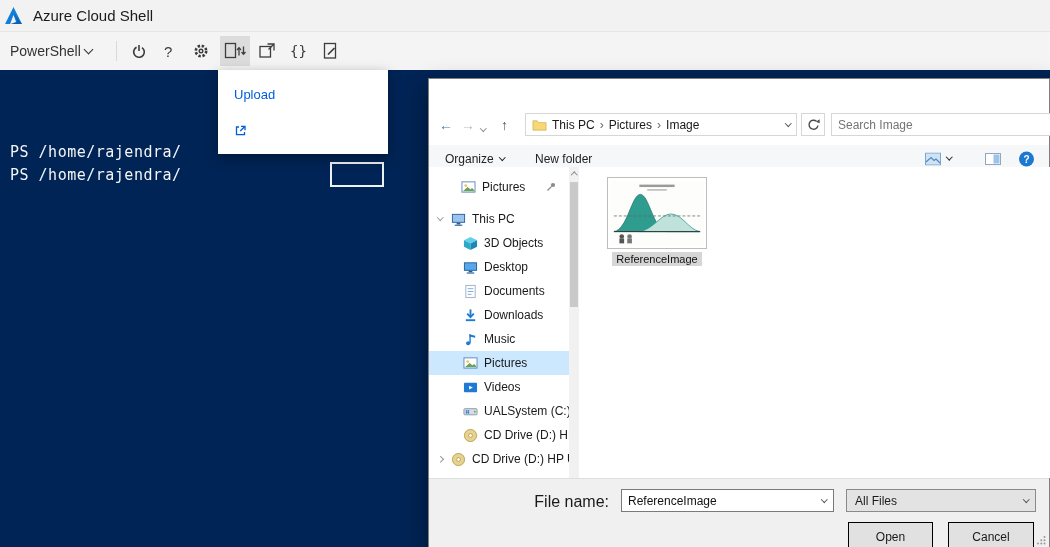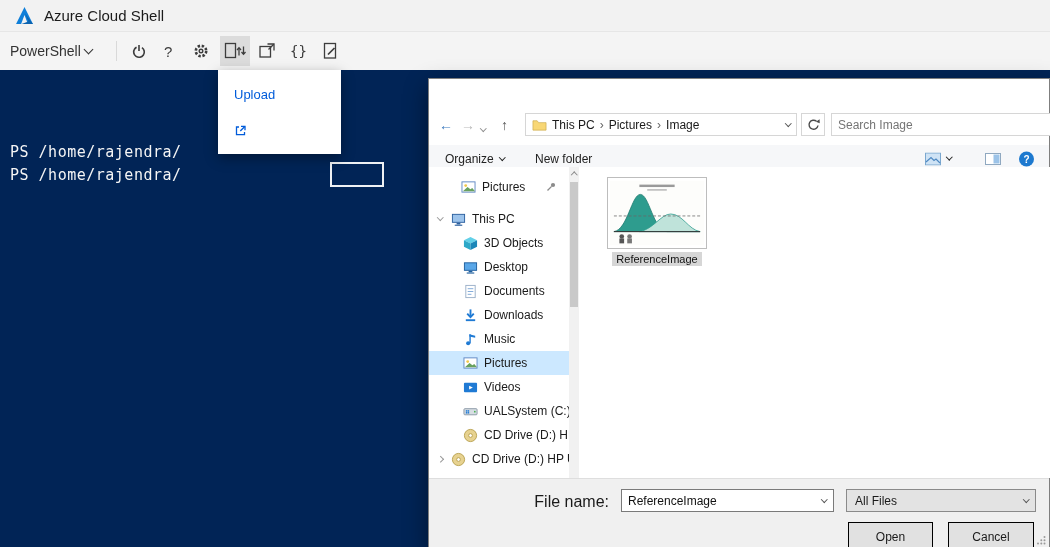--- a/index.html
+++ b/index.html
@@ -1,20 +1,20 @@
 <!DOCTYPE html>
 <html><head>
 <meta charset="utf-8">
 <style>
   *{margin:0;padding:0;box-sizing:border-box;}
   html,body{width:1050px;height:547px;overflow:hidden;font-family:"Liberation Sans",sans-serif;}
   .screen{position:relative;width:1050px;height:547px;background:#fff;}
 
   
-  .app-header{position:absolute;left:0;top:0;width:100%;height:32px;background:#f2f2f2;border-bottom:1px solid #e6e6e6;display:flex;align-items:center;padding-left:15px;gap:10px;}
+  .app-header{position:absolute;left:0;top:0;width:100%;height:32px;background:#f2f2f2;border-bottom:1px solid #e6e6e6;display:flex;align-items:center;padding-left:4px;gap:10px;}
   .app-title{font-size:15px;color:#1b1b1b;}
 
   
   .shell-toolbar{position:absolute;left:0;top:32px;width:100%;height:38px;background:#f4f4f4;}
   .tb{position:absolute;top:50%;transform:translateY(-50%);display:flex;align-items:center;gap:4px;background:none;border:none;color:#3d3d3d;cursor:pointer;font-family:inherit;}
   .shell-select{left:10px;font-size:14px;color:#333;}
   .tb-sep{position:absolute;left:116px;top:9px;height:20px;width:1px;background:#d9d9d9;}
   .tb-power{left:130px}.tb-help{left:164px;font-size:15px;}
   .tb-gear{left:192px}
   .tb-upload{left:220px;width:30px;height:30px;justify-content:center;background:#dcdcdc;}
@@ -25,21 +25,21 @@
   .chev.right{transform:rotate(-45deg);}
   .chev.sm{width:4.5px;height:4.5px;}
 
   
   .terminal{position:absolute;left:0;top:70px;width:100%;height:477px;background:#012456;}
   .term-line{position:absolute;left:10px;color:#f5f5f5;font-family:"DejaVu Sans Mono",monospace;font-size:15px;letter-spacing:.5px;}
   .l1{top:73px}.l2{top:96px}
   .term-artifact{position:absolute;left:330px;top:92px;width:54px;height:25px;border:2px solid #eef1f4;z-index:10;}
 
   
-  .upload-menu{position:absolute;left:218px;top:70px;width:123px;background:#fff;box-shadow:0 4px 12px rgba(0,0,0,.35);z-index:70;padding:6px 0;}
+  .upload-menu{position:absolute;left:218px;top:70px;width:170px;background:#fff;box-shadow:0 4px 12px rgba(0,0,0,.35);z-index:70;padding:6px 0;}
   .menu-item{display:flex;align-items:center;gap:8px;padding:11px 16px;font-size:13px;color:#015cda;cursor:pointer;background:none;border:none;width:100%;text-align:left;font-family:inherit;}
 
   
   .dialog{position:absolute;left:428px;top:78px;width:622px;height:469px;background:#fff;border:1px solid #7f7f7f;box-shadow:0 8px 22px rgba(0,0,0,.45);z-index:40;font-size:12px;color:#1a1a1a;}
   .dlg-titlebar{position:absolute;left:0;top:0;width:100%;height:32px;display:flex;align-items:center;padding-left:9px;gap:7px;background:#fff;}
   .dlg-title{font-size:12px;color:#4c4c4c;}
   .dlg-close{position:absolute;right:2px;top:2px;width:32px;height:26px;border:none;background:none;font-size:16px;color:#5a5a5a;cursor:pointer;}
 
   .dlg-nav{position:absolute;left:0;top:32px;width:100%;height:28px;}
   .nav-glyph{position:absolute;top:50%;transform:translateY(-50%);background:none;border:none;font-size:14px;cursor:pointer;font-family:inherit;}

